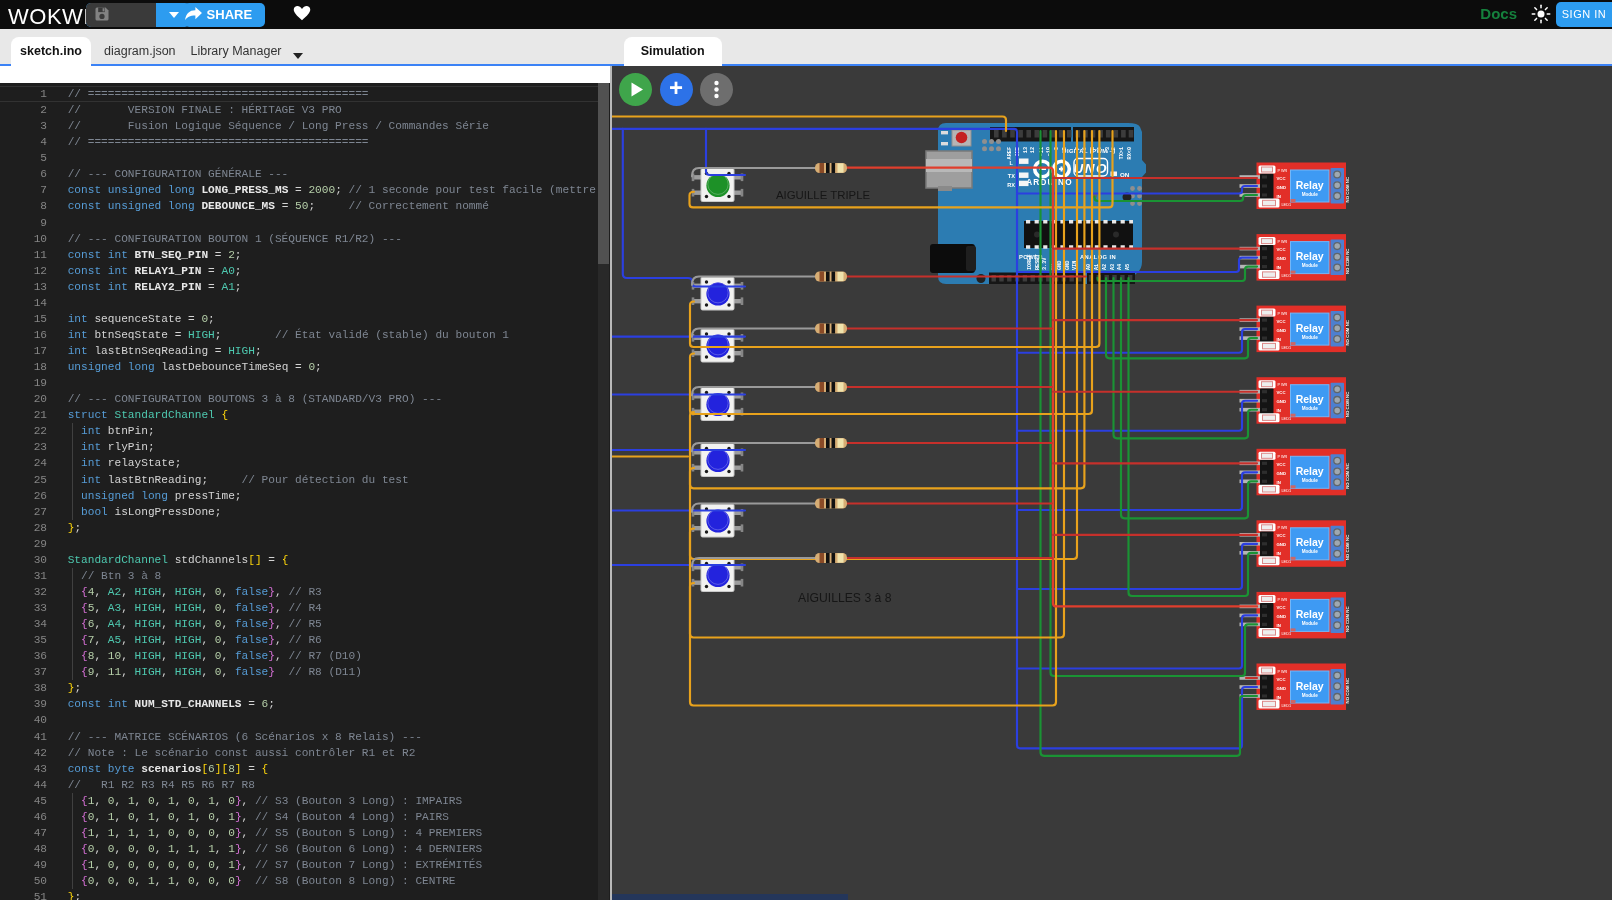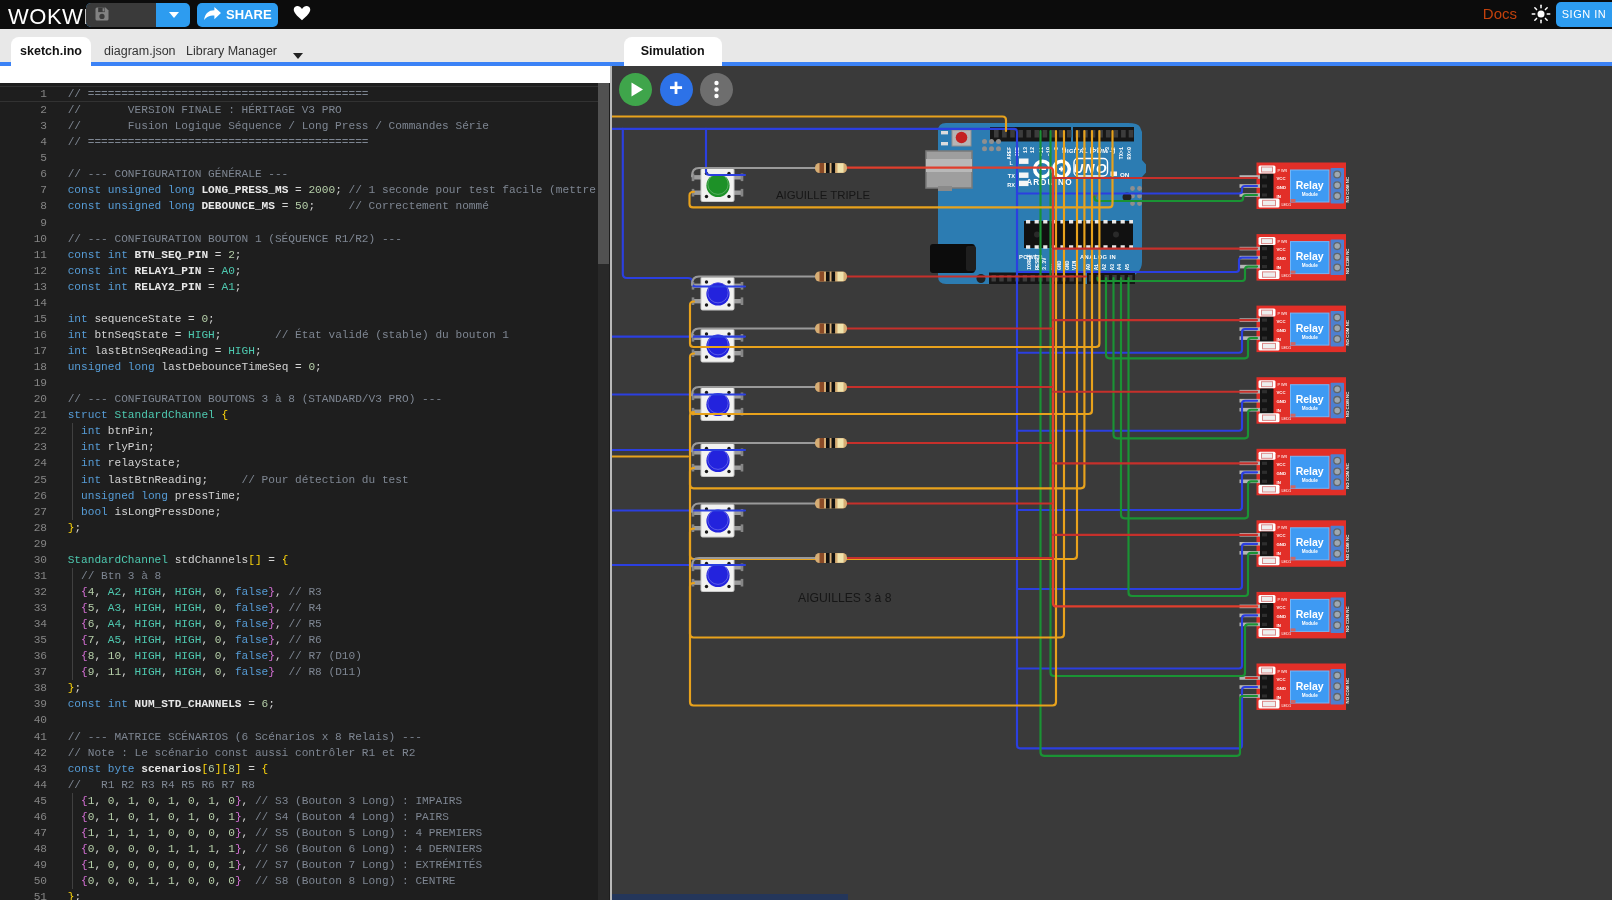--- a/index.html
+++ b/index.html
@@ -1,28 +1,28 @@
 <!DOCTYPE html>
 <html><head><meta charset="utf-8"><style>
 *{margin:0;padding:0;box-sizing:border-box}
 html,body{width:1612px;height:900px;overflow:hidden;background:#1e1e1e;font-family:"Liberation Sans",sans-serif}
 #toolbar{position:absolute;left:0;top:0;width:1612px;height:29px;background:#0c0c0c}
 .logo{position:absolute;left:8px;top:4px;color:#fff;font-size:22px;font-weight:normal;letter-spacing:0.5px}
 .btn{position:absolute;top:3px;height:24px;border-radius:5px;font-weight:bold;font-size:13px;line-height:24px}
 #savegrp{left:86px;width:104px;background:#2d9cf0}
 #saveleft{position:absolute;left:0;top:0;width:70px;height:24px;background:#3a3a3a;border-radius:5px 0 0 5px;color:#8d8d8d;padding-left:8px}
 #savecaret{position:absolute;right:11px;top:9px;width:0;height:0;border-left:5px solid transparent;border-right:5px solid transparent;border-top:6px solid #fff}
-#share{left:197px;width:81px;background:#2d9cf0;color:#fff;text-align:center}
-#docs{position:absolute;right:95px;top:5px;color:#c2410c;font-size:15px;font-weight:normal}
+#share{left:184px;width:81px;background:#2d9cf0;color:#fff;text-align:left}
+#docs{position:absolute;right:95px;top:5px;color:#15803d;font-size:15px;font-weight:bold}
 #sun{position:absolute;right:61px;top:4px}
 #signin{position:absolute;right:0px;top:2px;width:56px;height:25px;background:#2d9cf0;border-radius:5px 0 0 5px;color:#fff;font-size:11px;font-weight:normal;text-align:center;line-height:25px;letter-spacing:0.5px}
 #heart{position:absolute;left:293px;top:5px}
-#tabstrip{position:absolute;left:0;top:29px;width:1612px;height:37px;background:#e8e8e8;border-bottom:4px solid #3b82f6}
+#tabstrip{position:absolute;left:0;top:29px;width:1612px;height:37px;background:#e8e8e8;border-bottom:2px solid #3b82f6}
 .tab{position:absolute;top:8px;height:29px;background:#fff;border-radius:8px 8px 0 0;font-size:12.5px;font-weight:bold;color:#111;text-align:center}
-.tabplain{position:absolute;top:8px;height:29px;font-size:12.5px;color:#333;line-height:29px}
+.tabplain{position:absolute;top:8px;height:29px;font-size:12.5px;color:#333;text-align:center;line-height:29px}
 #whitebar{position:absolute;left:0;top:66px;width:610px;height:17px;background:#fff}
 #editor{position:absolute;left:0;top:83px;width:610px;height:817px;background:#1e1e1e}
 pre{font-family:"Liberation Mono",monospace;font-size:11.15px;line-height:16.06px}
 #gutter{position:absolute;left:0;top:3px;width:47px;text-align:right;color:#858585}
 #code{position:absolute;left:67.7px;top:3px;color:#d4d4d4;width:531px;overflow:hidden}
 .k{color:#569cd6}.t{color:#4ec9b0}.n{color:#b5cea8}.c{color:#7e8692}.b{color:#e8e8e8;font-weight:bold}.g{color:#ffd70b}.p{color:#d670d6}
 .ig{position:absolute;left:71.5px;width:1px;background:#404040}
 #curline{position:absolute;left:0;top:2.5px;width:598px;height:16.5px;border-top:1px solid #323232;border-bottom:1px solid #323232}
 #scrolltrack{position:absolute;left:598px;top:0;width:11px;height:817px;background:#292929}
 #scrollthumb{position:absolute;left:598px;top:0;width:11px;height:181px;background:#515151}

